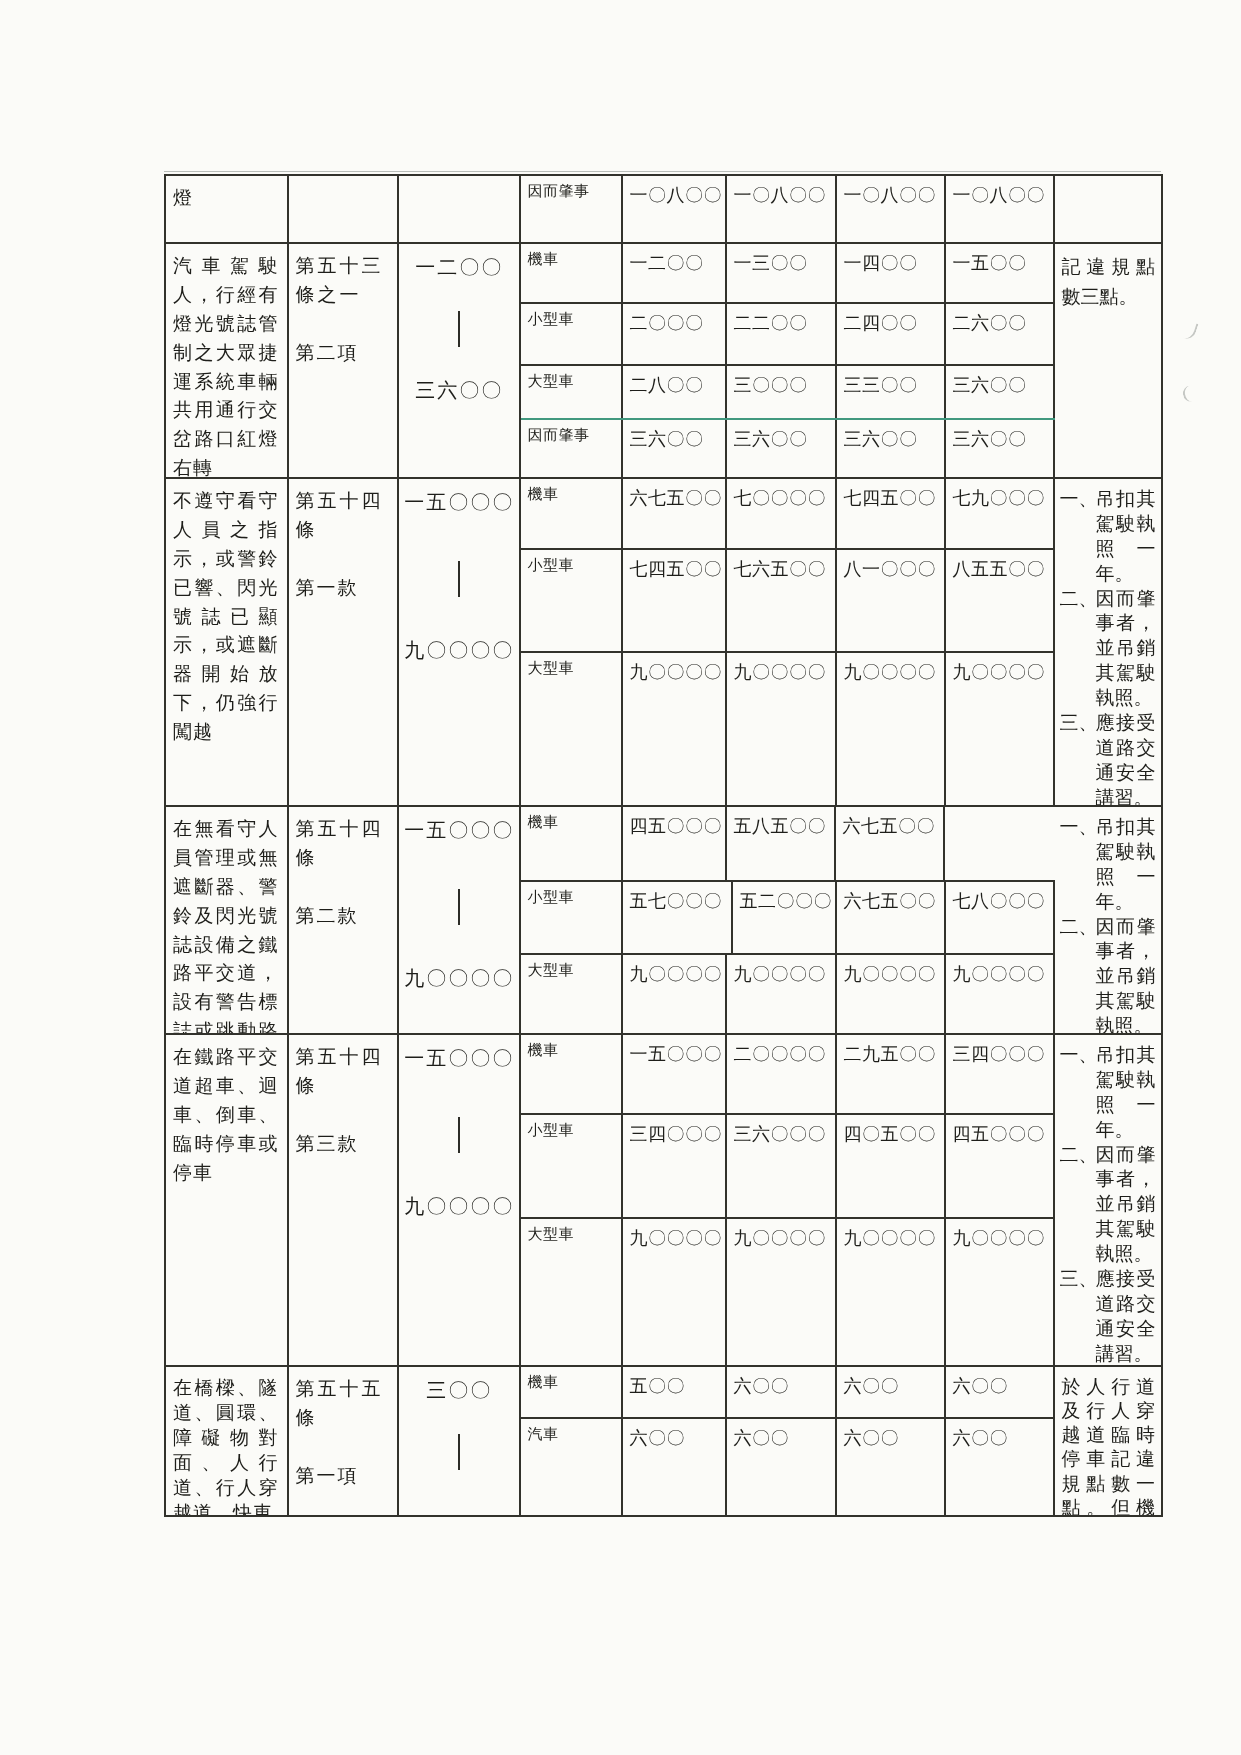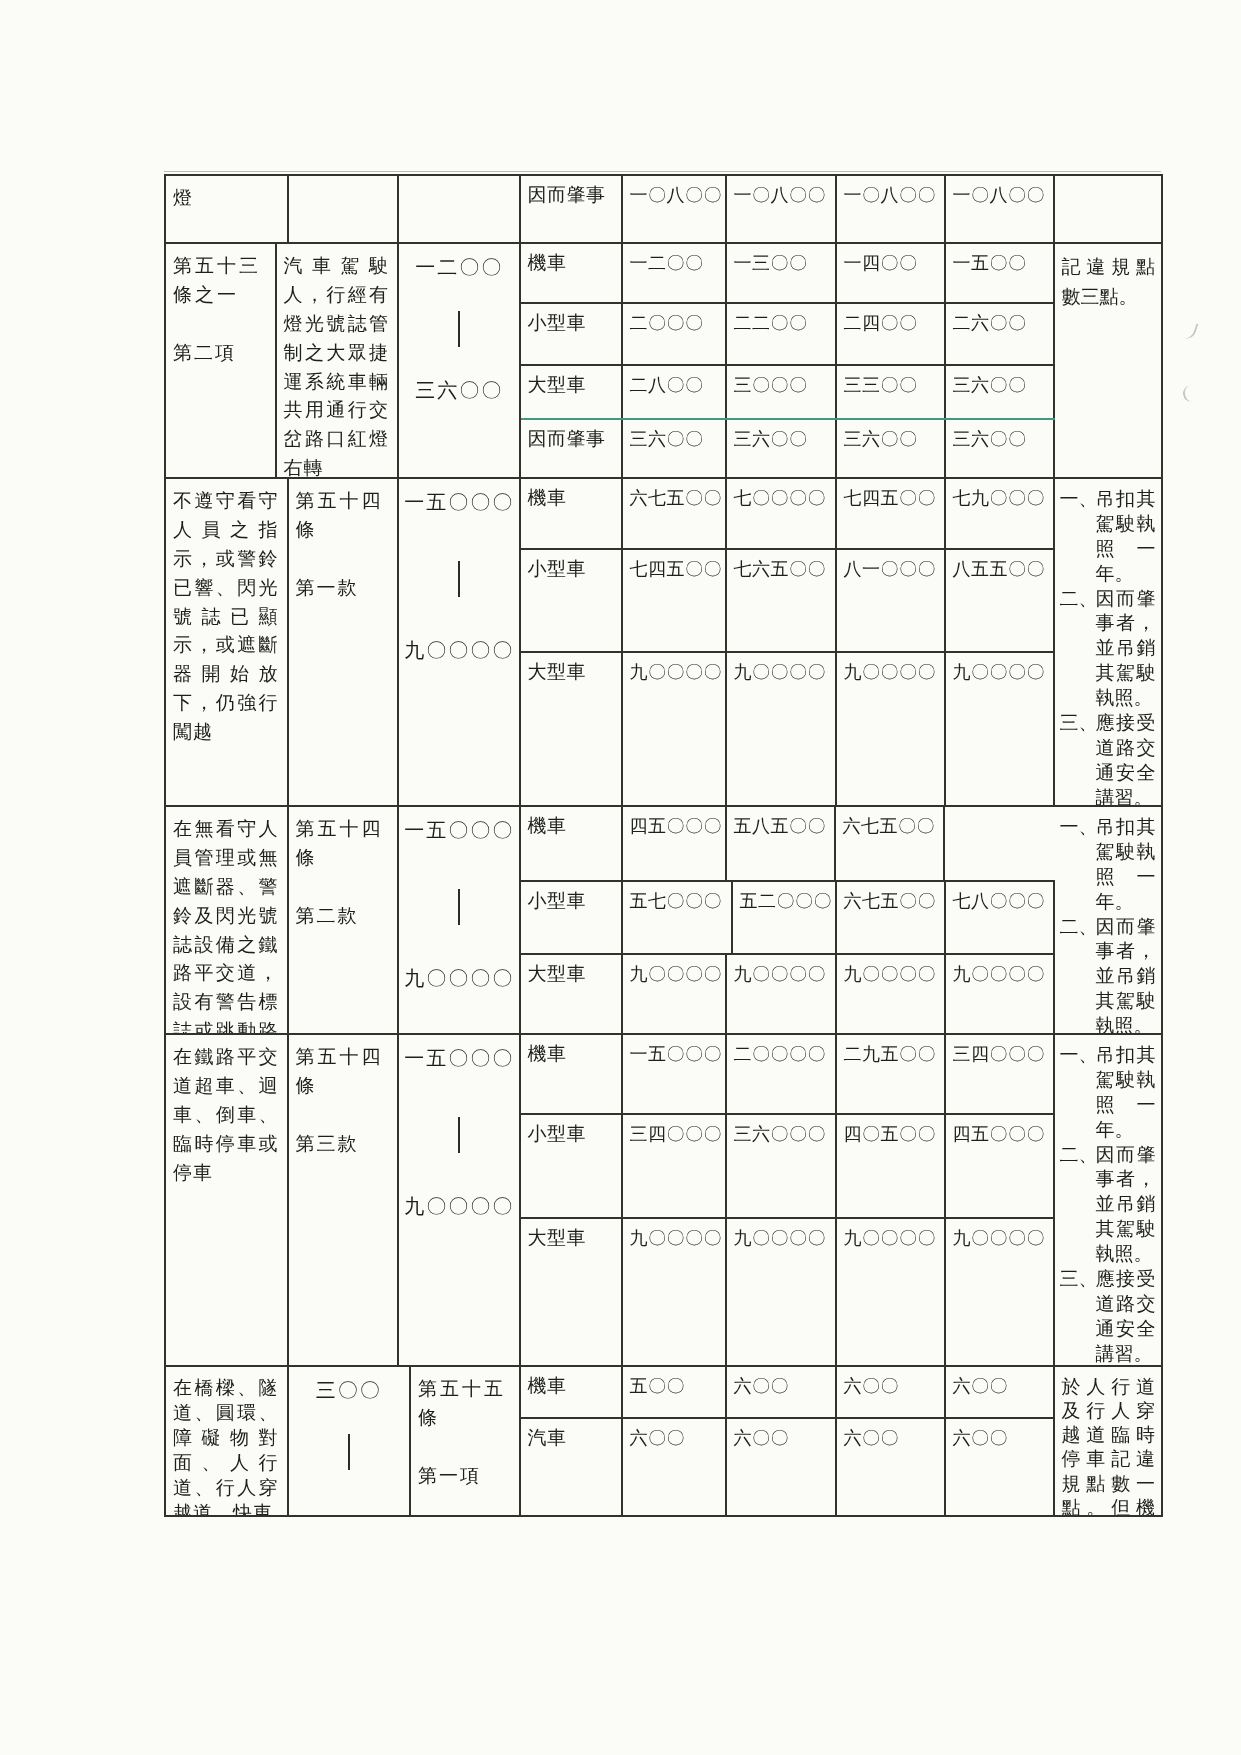--- a/index.html
+++ b/index.html
@@ -45,21 +45,21 @@
   }
   .desc.tight { line-height: 1.32; }
   .art { font-size: 19px; letter-spacing: 3px; line-height: 1.5; }
   .art .art2 { margin-top: 30px; letter-spacing: 2px; }
   .range { display:flex; flex-direction:column; align-items:center; font-size:20px; letter-spacing:2px; }
   .range .rtop { margin-top: 10px; }
   .range .rbar { width:2px; height:36px; background:#2c2c27; margin-top:30px; }
   .range .rbot { margin-top: 30px; }
   .range.rg-tall .rbar { margin-top: 45px; }
   .range.rg-tall .rbot { margin-top: 40px; }
-  .veh { font-size: 19px; letter-spacing: .5px; }
+  .veh { font-size: 15px; letter-spacing: .5px; }
   .amt { font-size: 18px; letter-spacing: .5px; white-space: nowrap; }
   .note { font-size: 19px; line-height: 1.6; text-align: justify; text-justify: inter-character; }
   .note.nlist { line-height: 1.31; text-align:left; padding-left:4px; padding-right:3px; }
   .note.tight { line-height: 1.27; }
   .nitem { display:flex; }
   .nitem .nno { width: 36px; flex: 0 0 36px; }
   .nitem .ntx { width: 60px; text-align: justify; text-justify: inter-character; }
   
   .mark { position:absolute; border-right:2px solid #9a9e9a; opacity:.55; }
   .mark1 { left:1186px; top:322px; width:10px; height:18px; border-radius:0 0 10px 0; transform:rotate(18deg); }
@@ -81,25 +81,25 @@
           <div class="cell c5 amt">一〇八〇〇</div>
           <div class="cell c6 amt">一〇八〇〇</div>
           <div class="cell c7 amt">一〇八〇〇</div>
           <div class="cell c8 amt">一〇八〇〇</div>
         </div>
       </div>
       <div class="cell c9 note"></div>
     </div>
 
     <div class="block" style="height:235px">
+      <div class="cell c1 desc">汽車駕駛人，行經有燈光號誌管制之大眾捷運系統車輛共用通行交岔路口紅燈右轉</div>
       <div class="cell c2 art">
         <div class="art1">第五十三條之一</div>
         <div class="art2">第二項</div>
       </div>
-      <div class="cell c1 desc">汽車駕駛人，行經有燈光號誌管制之大眾捷運系統車輛共用通行交岔路口紅燈右轉</div>
       <div class="cell c3 range">
         <span class="rtop">一二〇〇</span>
         <span class="rbar"></span>
         <span class="rbot">三六〇〇</span>
       </div>
       <div class="subcol">
         <div class="subrow" style="height:61px">
           <div class="cell c4 veh">機車</div>
           <div class="cell c5 amt">一二〇〇</div>
           <div class="cell c6 amt">一三〇〇</div>
@@ -275,27 +275,27 @@
         </div>
         <div class="nitem">
           <span class="nno">三、</span>
           <span class="ntx">應接受道路交通安全講習。</span>
         </div>
       </div>
     </div>
 
     <div class="block" style="height:150px">
       <div class="cell c1 desc tight">在橋樑、隧道、圓環、障礙物對面、人行道、行人穿越道、快車</div>
+      <div class="cell c2 art">
+        <div class="art1">第五十五條</div>
+        <div class="art2">第一項</div>
+      </div>
       <div class="cell c3 range">
         <span class="rtop">三〇〇</span>
         <span class="rbar"></span>
-      </div>
-      <div class="cell c2 art">
-        <div class="art1">第五十五條</div>
-        <div class="art2">第一項</div>
       </div>
       <div class="subcol">
         <div class="subrow" style="height:53px">
           <div class="cell c4 veh">機車</div>
           <div class="cell c5 amt">五〇〇</div>
           <div class="cell c6 amt">六〇〇</div>
           <div class="cell c7 amt">六〇〇</div>
           <div class="cell c8 amt">六〇〇</div>
         </div>
         <div class="subrow" style="height:97px">

